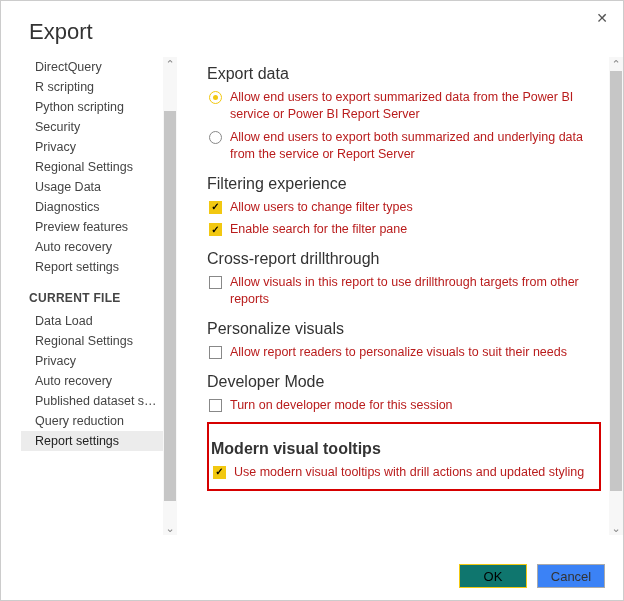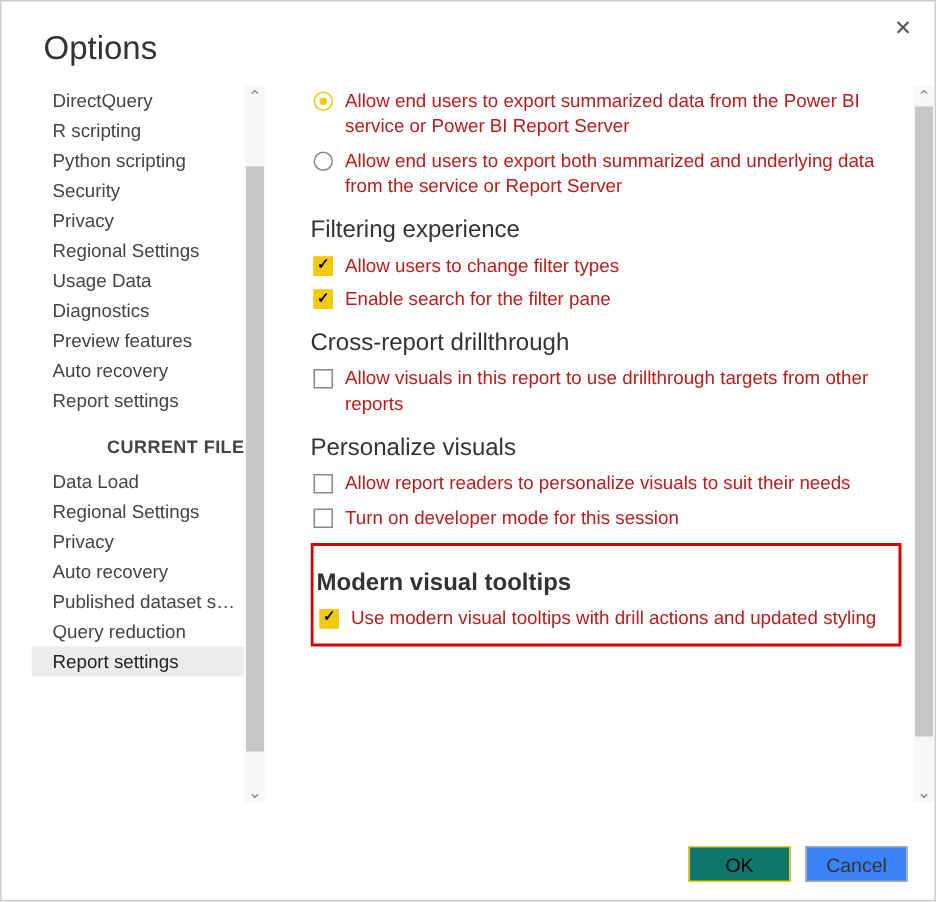--- a/index.html
+++ b/index.html
@@ -62,21 +62,20 @@
     overflow:hidden;
     text-overflow: ellipsis;
   }
   .nav-item.selected { background:#ececec; color:#222;}
   .nav-header {
     padding: 14px 0 6px 8px;
     font-size: 12px;
     font-weight: 600;
     color: #444;
     letter-spacing: .3px;
-    text-align: right;
   }
 
   .main-wrap {
     flex: 1;
     display:flex;
     padding-left: 26px;
   }
   .main {
     flex:1;
     overflow:hidden;
@@ -146,21 +145,21 @@
     cursor:pointer;
     padding: 0 12px;
   }
   .btn.primary { background:#0f766e; border-color:#f2c811; color:#000;}
 </style>
 </head>
 <body>
 
 <div class="close-btn">✕</div>
 
-<div class="title">Options</div>
+<div class="title">Export</div>
 
 <div class="content-row">
 
   <div class="sidebar-wrap">
     <div class="sidebar">
       <div class="nav-item">DirectQuery</div>
       <div class="nav-item">R scripting</div>
       <div class="nav-item">Python scripting</div>
       <div class="nav-item">Security</div>
       <div class="nav-item">Privacy</div>
@@ -186,20 +185,21 @@
       <div class="sb-track">
         <div class="sb-thumb" style="top:40px;height:390px;"></div>
       </div>
       <div class="sb-arrow" style="position:absolute;bottom:0;">⌄</div>
     </div>
   </div>
 
   <div class="main-wrap">
     <div class="main">
 
+      <h3 class="section">Export data</h3>
       <div class="opt-row">
         <span class="radio sel"></span>
         <span class="opt-label">Allow end users to export summarized data from the Power BI service or Power BI Report Server</span>
       </div>
       <div class="opt-row">
         <span class="radio"></span>
         <span class="opt-label">Allow end users to export both summarized and underlying data from the service or Report Server</span>
       </div>
 
       <h3 class="section">Filtering experience</h3>
@@ -217,20 +217,21 @@
         <span class="check"></span>
         <span class="opt-label">Allow visuals in this report to use drillthrough targets from other reports</span>
       </div>
 
       <h3 class="section">Personalize visuals</h3>
       <div class="opt-row">
         <span class="check"></span>
         <span class="opt-label">Allow report readers to personalize visuals to suit their needs</span>
       </div>
 
+      <h3 class="section">Developer Mode</h3>
       <div class="opt-row">
         <span class="check"></span>
         <span class="opt-label">Turn on developer mode for this session</span>
       </div>
 
       <div class="highlight-box">
         <h3 class="section" style="margin-top:12px;font-weight:bold;">Modern visual tooltips</h3>
         <div class="opt-row">
           <span class="check sel"></span>
           <span class="opt-label">Use modern visual tooltips with drill actions and updated styling</span>

